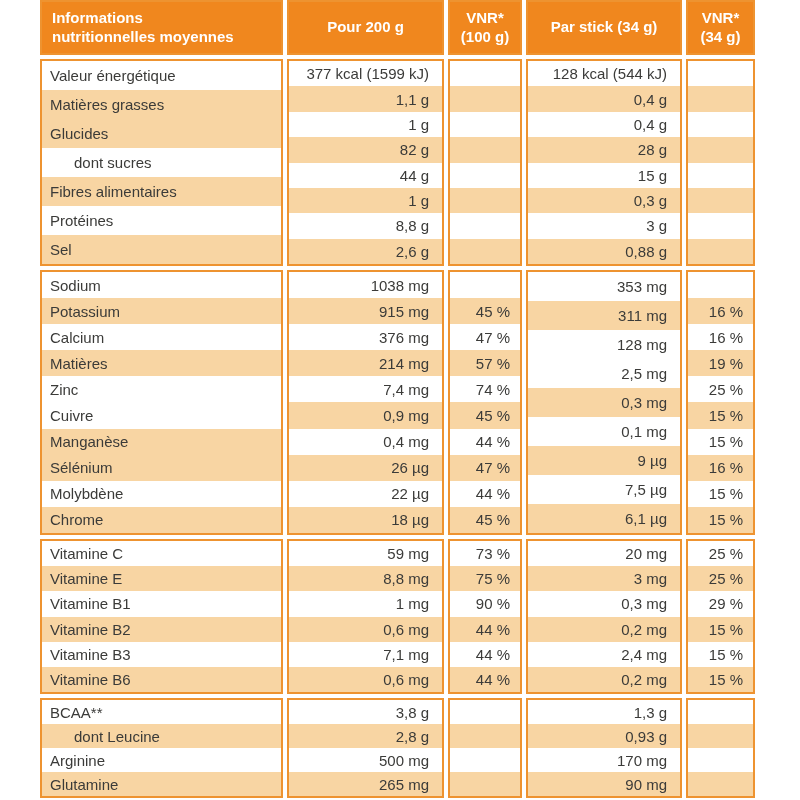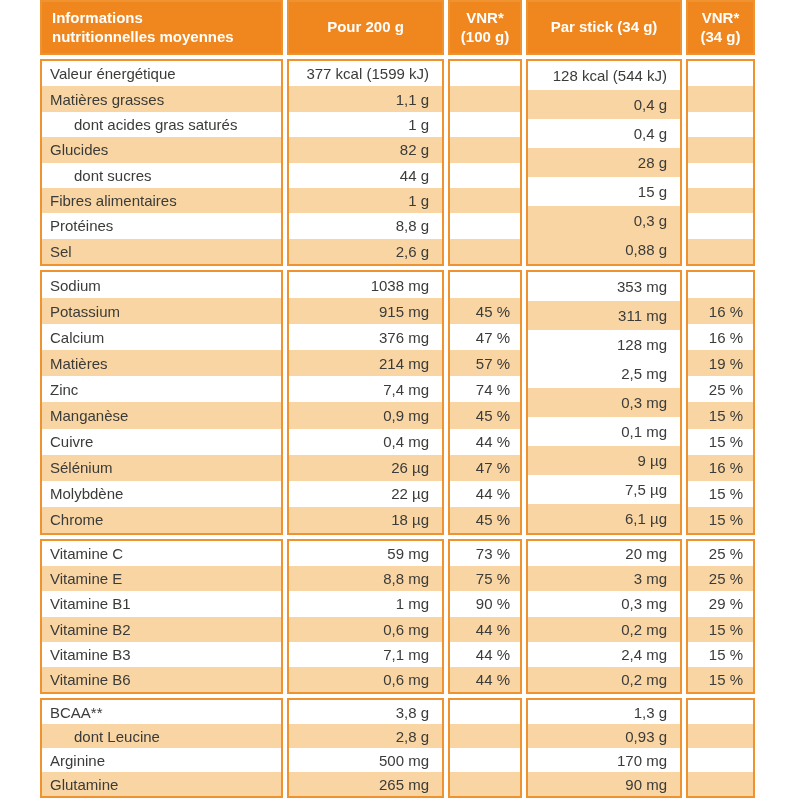--- a/index.html
+++ b/index.html
@@ -75,21 +75,20 @@
     <div class="hbox">
       <span>VNR*</span>
       <span>(34 g)</span>
     </div>
   </div>
 
   <div class="section sec-0">
       <div class="colbox">
         <div class="cell c-label even">Valeur énergétique</div>
         <div class="cell c-label odd">Matières grasses</div>
-        <div class="cell c-label even indent">dont acides gras saturés</div>
         <div class="cell c-label odd">Glucides</div>
         <div class="cell c-label even indent">dont sucres</div>
         <div class="cell c-label odd">Fibres alimentaires</div>
         <div class="cell c-label even">Protéines</div>
         <div class="cell c-label odd">Sel</div>
       </div>
       <div class="colbox">
         <div class="cell c-val even">377 kcal (1599 kJ)</div>
         <div class="cell c-val odd">1,1 g</div>
         <div class="cell c-val even">1 g</div>
@@ -109,42 +108,43 @@
         <div class="cell c-pct even"></div>
         <div class="cell c-pct odd"></div>
       </div>
       <div class="colbox">
         <div class="cell c-val even">128 kcal (544 kJ)</div>
         <div class="cell c-val odd">0,4 g</div>
         <div class="cell c-val even">0,4 g</div>
         <div class="cell c-val odd">28 g</div>
         <div class="cell c-val even">15 g</div>
         <div class="cell c-val odd">0,3 g</div>
+        <div class="cell c-val even">3 g</div>
         <div class="cell c-val odd">0,88 g</div>
       </div>
       <div class="colbox">
         <div class="cell c-pct even"></div>
         <div class="cell c-pct odd"></div>
         <div class="cell c-pct even"></div>
         <div class="cell c-pct odd"></div>
         <div class="cell c-pct even"></div>
         <div class="cell c-pct odd"></div>
         <div class="cell c-pct even"></div>
         <div class="cell c-pct odd"></div>
       </div>
     </div>
   <div class="section sec-1">
       <div class="colbox">
         <div class="cell c-label even">Sodium</div>
         <div class="cell c-label odd">Potassium</div>
         <div class="cell c-label even">Calcium</div>
         <div class="cell c-label odd">Matières</div>
         <div class="cell c-label even">Zinc</div>
+        <div class="cell c-label even">Cuivre</div>
         <div class="cell c-label odd">Manganèse</div>
-        <div class="cell c-label even">Cuivre</div>
         <div class="cell c-label odd">Sélénium</div>
         <div class="cell c-label even">Molybdène</div>
         <div class="cell c-label odd">Chrome</div>
       </div>
       <div class="colbox">
         <div class="cell c-val even">1038 mg</div>
         <div class="cell c-val odd">915 mg</div>
         <div class="cell c-val even">376 mg</div>
         <div class="cell c-val odd">214 mg</div>
         <div class="cell c-val even">7,4 mg</div>

